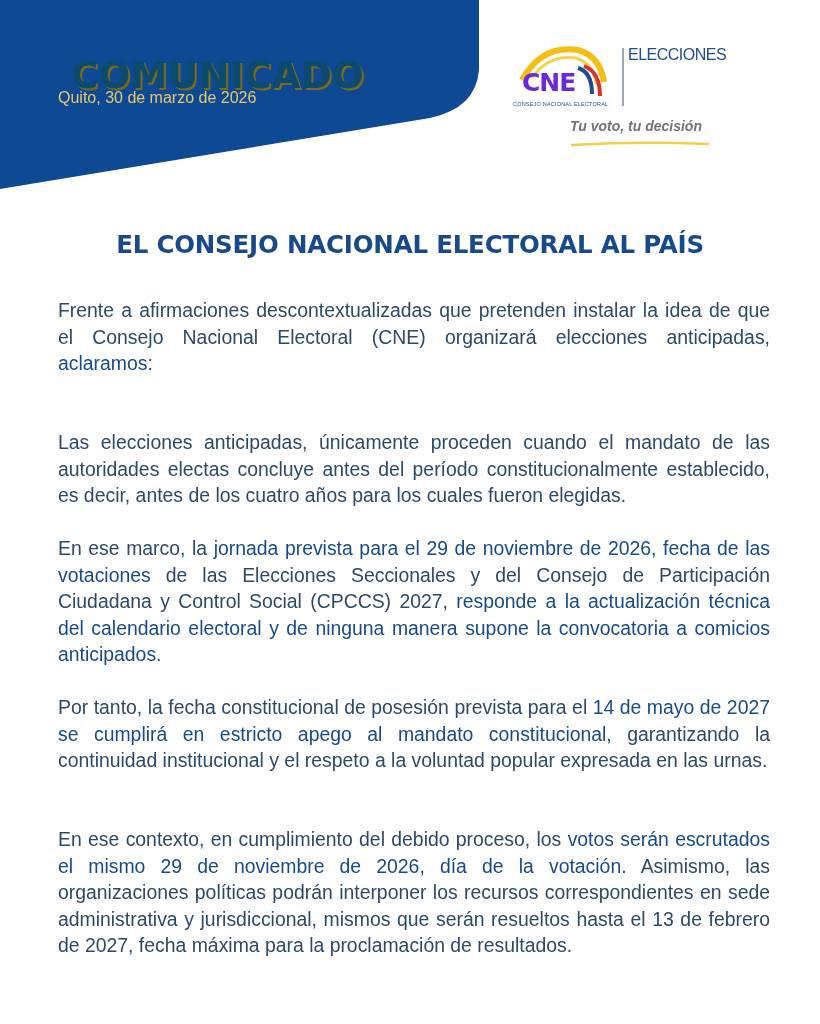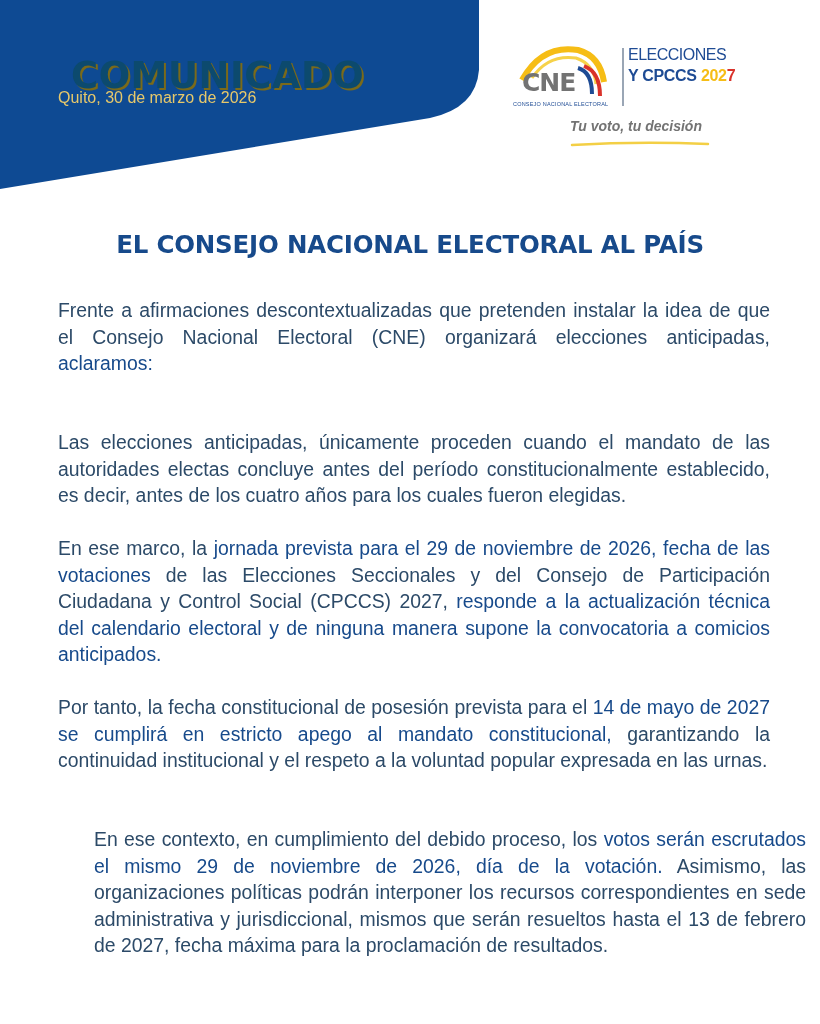--- a/index.html
+++ b/index.html
@@ -18,21 +18,21 @@
   }
   .date-line {
     position: absolute; left: 58px; top: 89px;
     font-size: 16px; color: #e7c86a;
   }
   .logo-block { position: absolute; left: 510px; top: 40px; width: 270px; height: 115px; }
   .cne-mark { position: absolute; left: 2px; top: 2px; width: 110px; height: 70px; }
   .cne-letters {
     position: absolute; left: 12px; top: 28px;
     font-family: "DejaVu Sans", sans-serif; font-weight: bold; font-size: 25px;
-    color: #737373; letter-spacing: -1px; text-align: right;
+    color: #6d28d9; letter-spacing: -1px; text-align: right;
   }
   .cne-sub {
     position: absolute; left: 3px; top: 61px; font-size: 5.5px; color: #1e4b94; letter-spacing: 0.2px;
     white-space: nowrap;
   }
   .logo-divider { position: absolute; left: 112px; top: 8px; width: 2px; height: 58px; background: #9aa6b5; }
   .elecciones-title {
     position: absolute; left: 118px; top: 4px;
     font-size: 16px; line-height: 21px; color: #1e4b94;
   }
@@ -55,21 +55,21 @@
   .body-text {
     position: absolute; left: 58px; width: 712px;
     font-size: 19.4px; line-height: 26.5px; color: #2c4a68;
     text-align: justify; margin: 0;
   }
   .body-text b { color: #174a8b; font-weight: normal; }
   #p1 { top: 297px; }
   #p2 { top: 429px; }
   #p3 { top: 535px; }
   #p4 { top: 694px; }
-  #p5 { top: 826px; margin-left: 36px; }
+  #p5 { top: 826px; }
 </style>
 </head>
 <body>
 
 <svg class="header-shape" viewBox="0 0 480 195" xmlns="http://www.w3.org/2000/svg">
   <path d="M0,0 L479,0 L479,70 Q476,108 430,118 L0,189 Z" fill="#0e4a93"></path>
 </svg>
 
 <h1 class="title-comunicado">COMUNICADO</h1>
 <div class="date-line">Quito, 30 de marzo de 2026</div>
@@ -79,21 +79,20 @@
     <path d="M10,38 Q30,2 66,8 Q88,14 92,40" fill="none" stroke="#f6bd15" stroke-width="6"></path>
     <path d="M20,36 Q36,12 64,16 Q82,22 84,42" fill="none" stroke="#f6d24a" stroke-width="3"></path>
     <path d="M66,26 Q80,30 80,52" fill="none" stroke="#1e4b94" stroke-width="4"></path>
     <path d="M72,24 Q88,30 88,54" fill="none" stroke="#d9322b" stroke-width="4"></path>
   </svg>
   <div class="cne-letters">CNE</div>
   <div class="cne-sub">CONSEJO NACIONAL ELECTORAL</div>
   <div class="logo-divider"></div>
   <div class="elecciones-title">
     <div class="l1">ELECCIONES</div>
-    <div class="l3"><span>Y CPCCS </span><span class="year-2">20</span><span class="year-2">2</span><span class="year-7">7</span></div>
   </div>
   <div class="slogan">Tu voto, tu decisión</div>
   <svg class="slogan-line" viewBox="0 0 140 8" xmlns="http://www.w3.org/2000/svg">
     <path d="M2,5 Q70,1 138,4" fill="none" stroke="#f3cf45" stroke-width="2.5" stroke-linecap="round"></path>
   </svg>
 </div>
 
 <h2 class="doc-title">EL CONSEJO NACIONAL ELECTORAL AL PAÍS</h2>
 
 <p class="body-text" id="p1"><span>Frente a afirmaciones descontextualizadas que pretenden instalar la idea de que el Consejo Nacional Electoral (CNE) organizará elecciones anticipadas, </span><b>aclaramos:</b></p>

